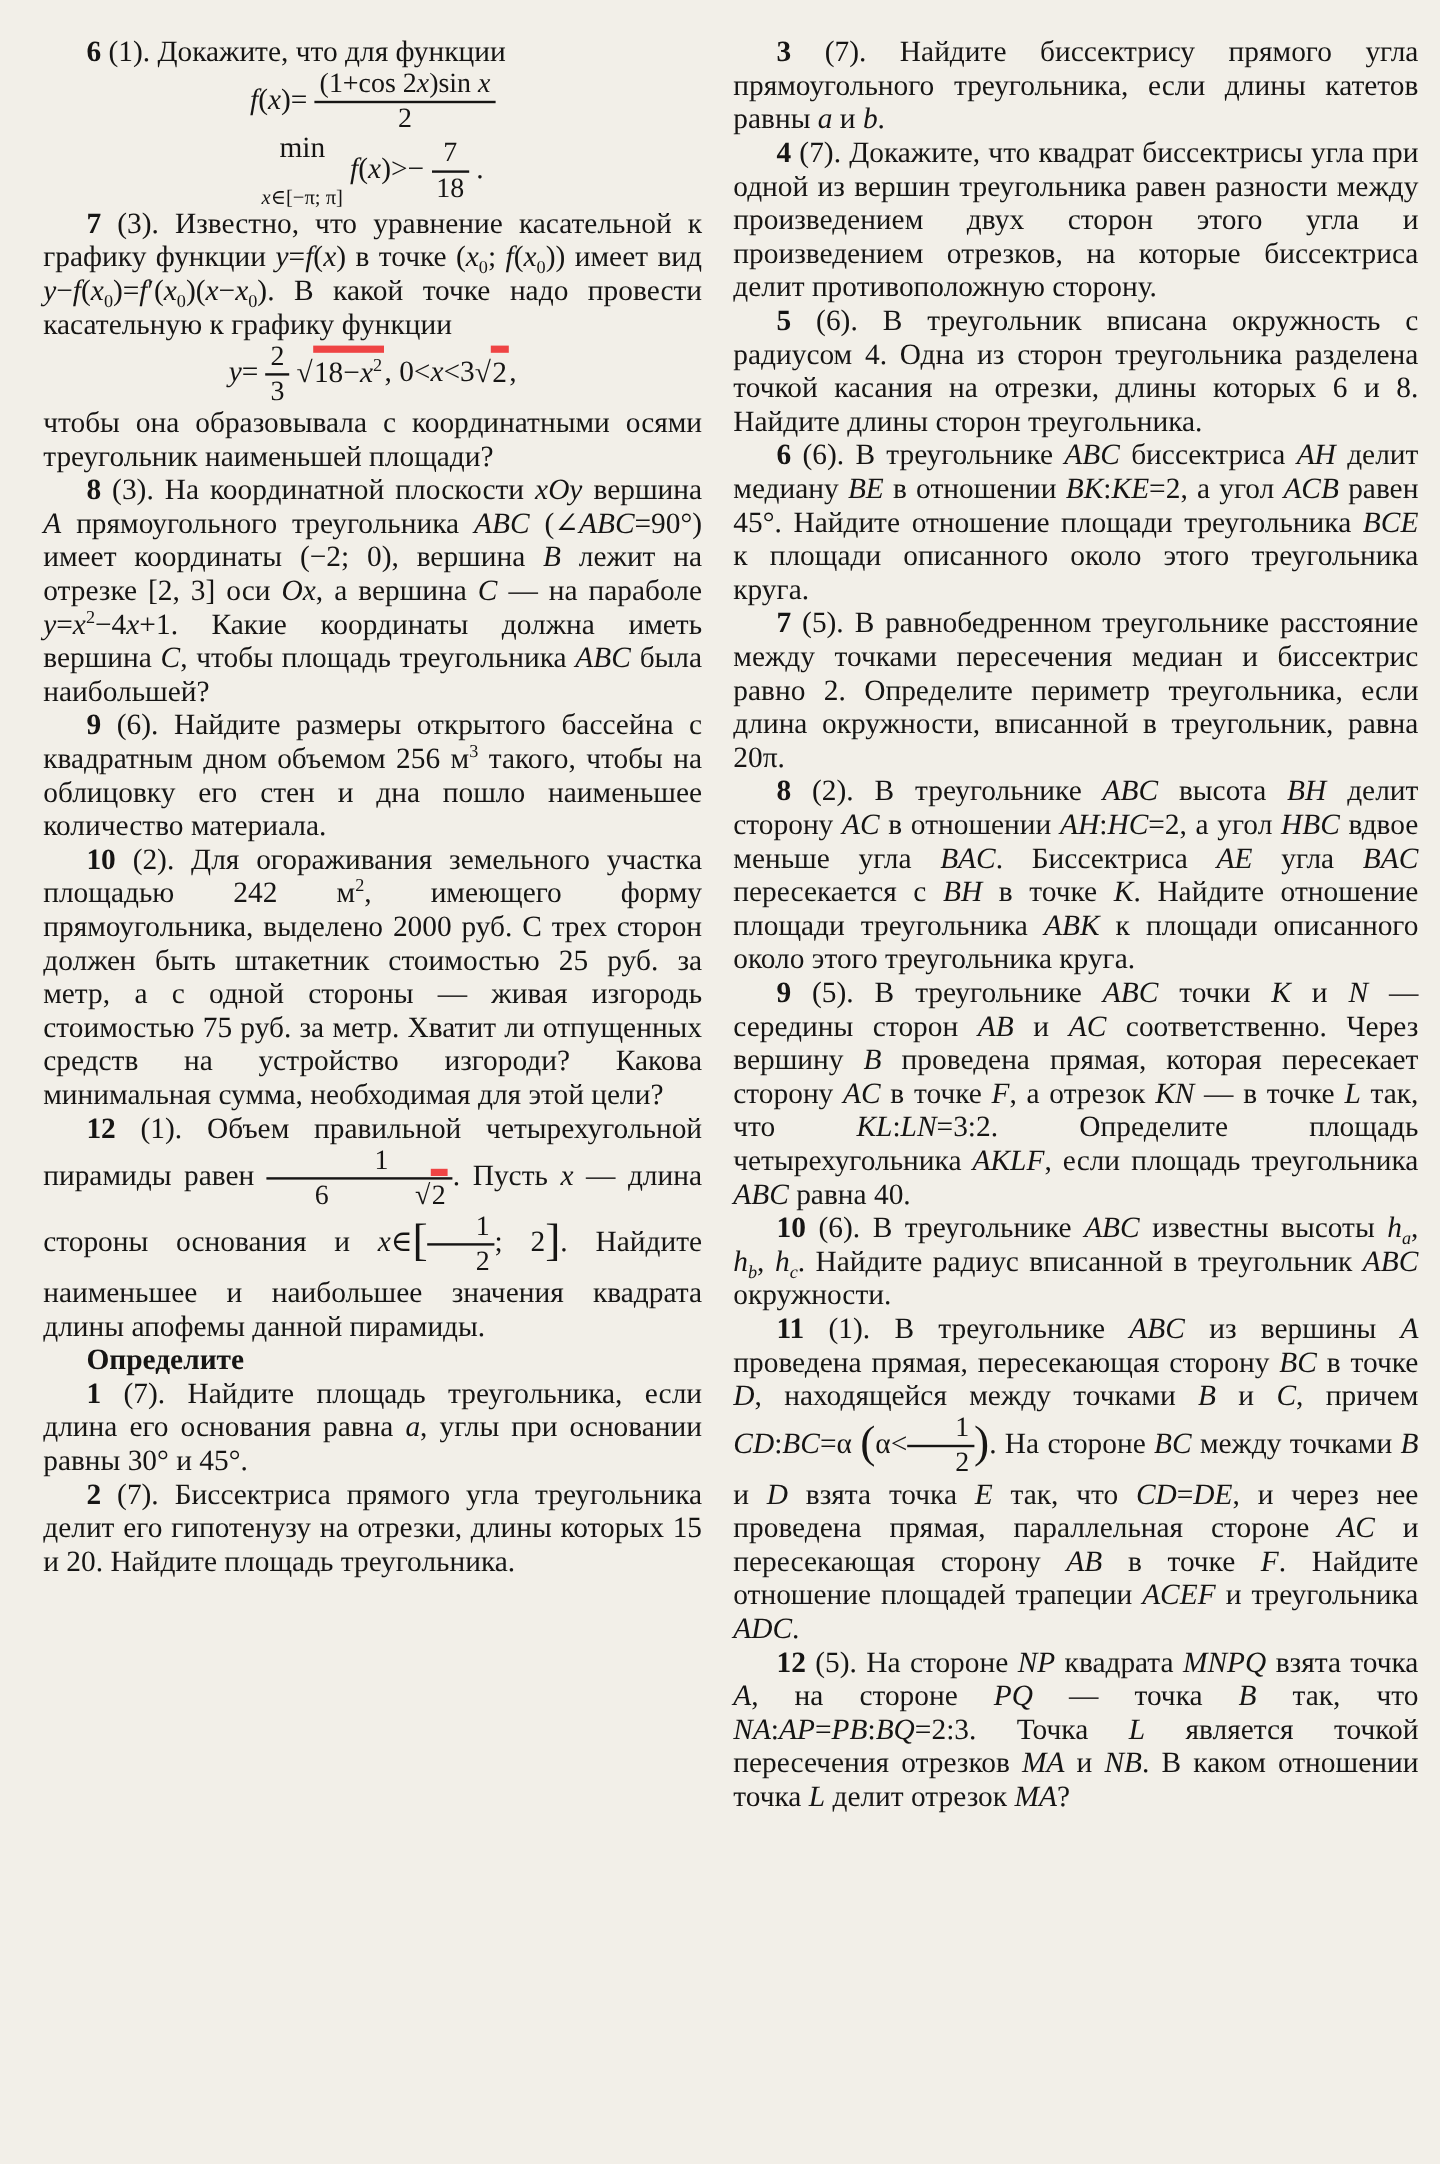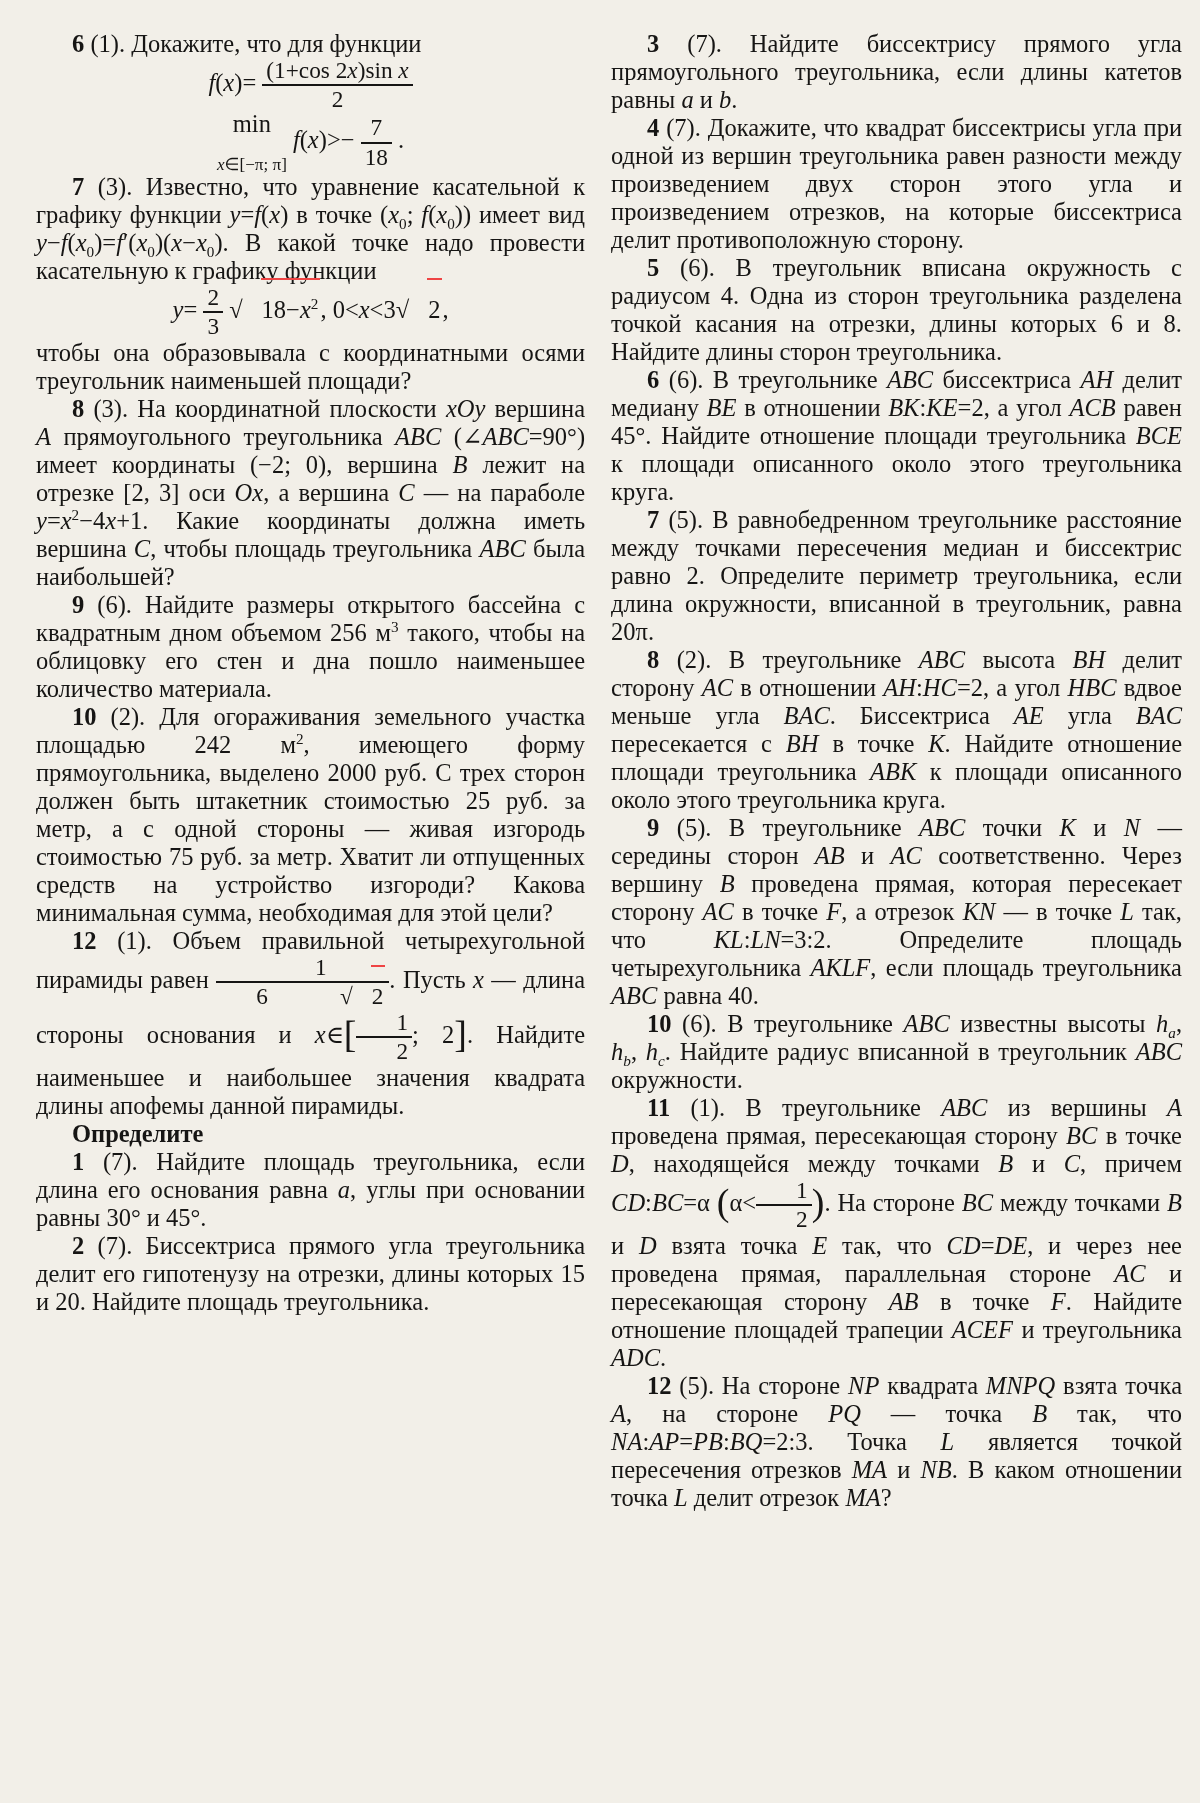--- a/index.html
+++ b/index.html
@@ -30,35 +30,34 @@
   .mi{font-style:italic;}
   sup,sub{font-size:0.62em;line-height:0;}
   sup{vertical-align:super;}
   sub{vertical-align:sub;}
 
   .dformula{
     text-align:center;
     text-indent:0;
     margin:10px 0 12px;
     line-height:1.15;
-    font-family:Liberation Serif, serif;
   }
   .frac{
     display:inline-block;
     vertical-align:middle;
     text-align:center;
     line-height:1.08;
     font-size:0.95em;
   }
   .fnum{display:block;padding:0 4px 1px;}
   .fden{display:block;border-top:2px solid #161514;padding:1px 4px 0;}
 
   .sqrt{white-space:nowrap;display:inline-block;}
   .radical{display:inline-block;}
-  .vinc{border-top:2px solid #ef4444;padding:16px 2px 0 1px;margin-left:18px;}
+  .vinc{border-top:6px solid #ef4444;padding:3px 2px 0 1px;}
 
   .munder{
     display:inline-block;
     vertical-align:middle;
     text-align:center;
     line-height:1;
     margin-right:6px;
   }
   .mu-base{display:block;font-weight:bold;font-weight:normal;}
   .mu-below{display:block;font-size:0.7em;margin-top:19px;white-space:nowrap;}

